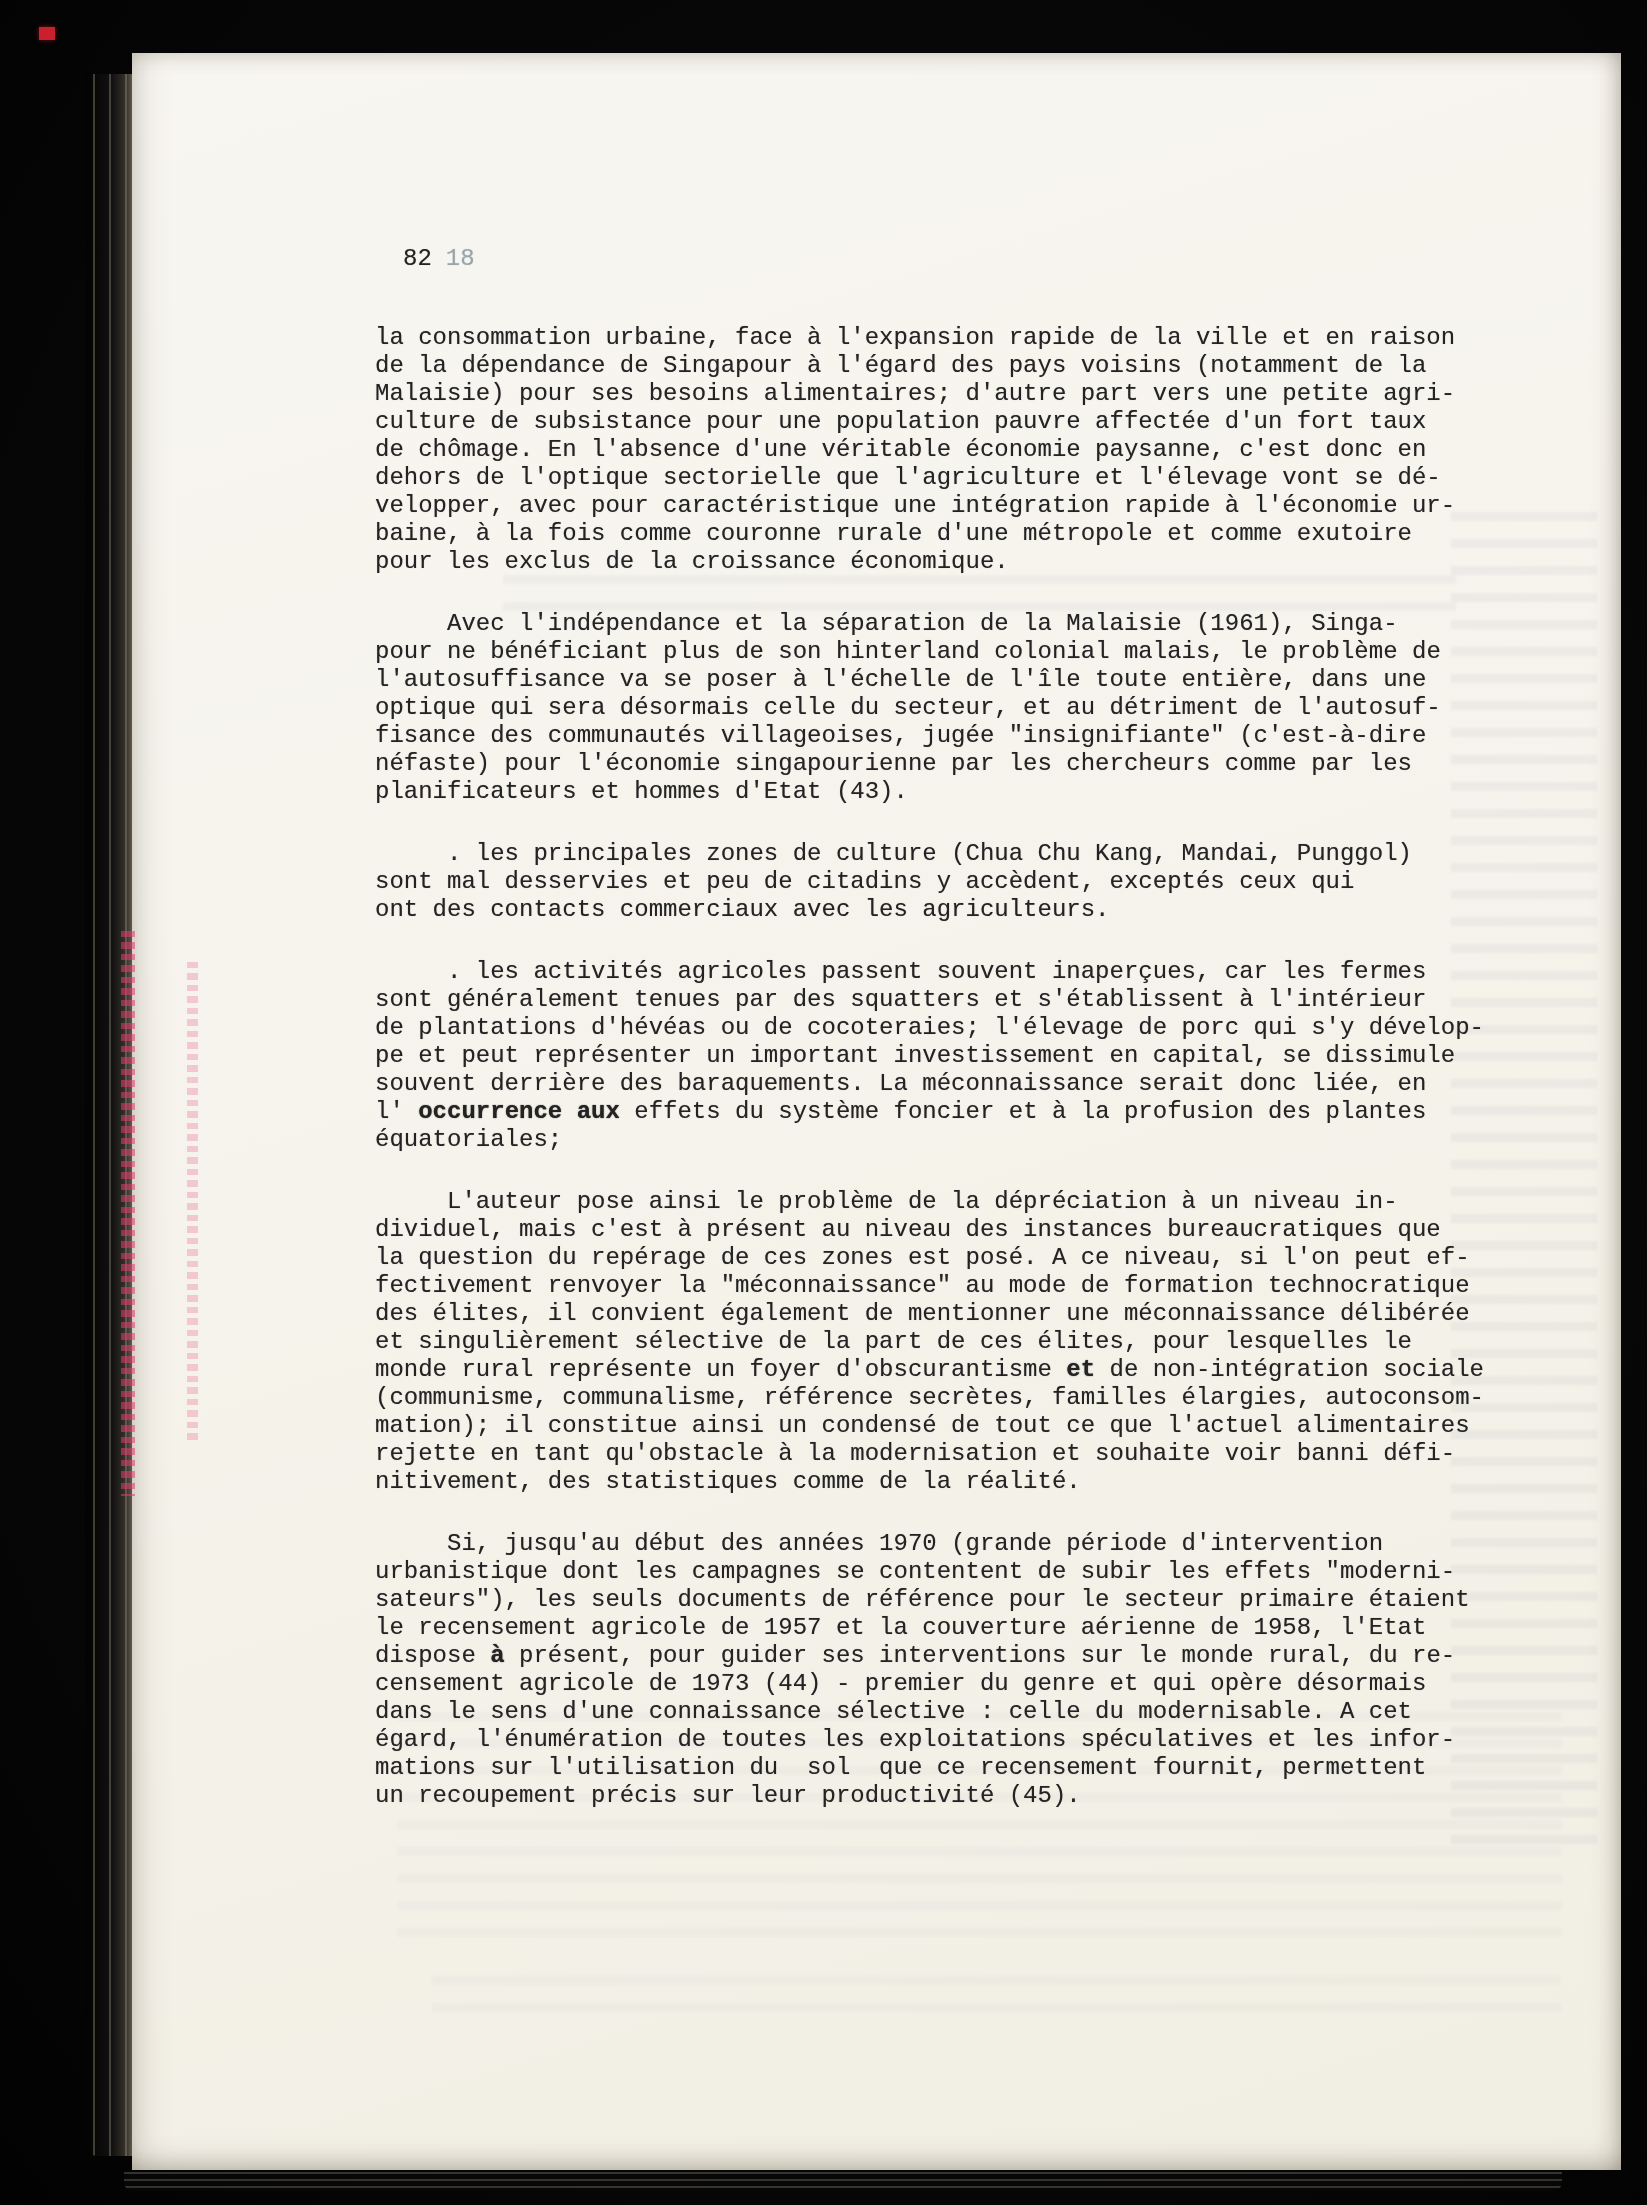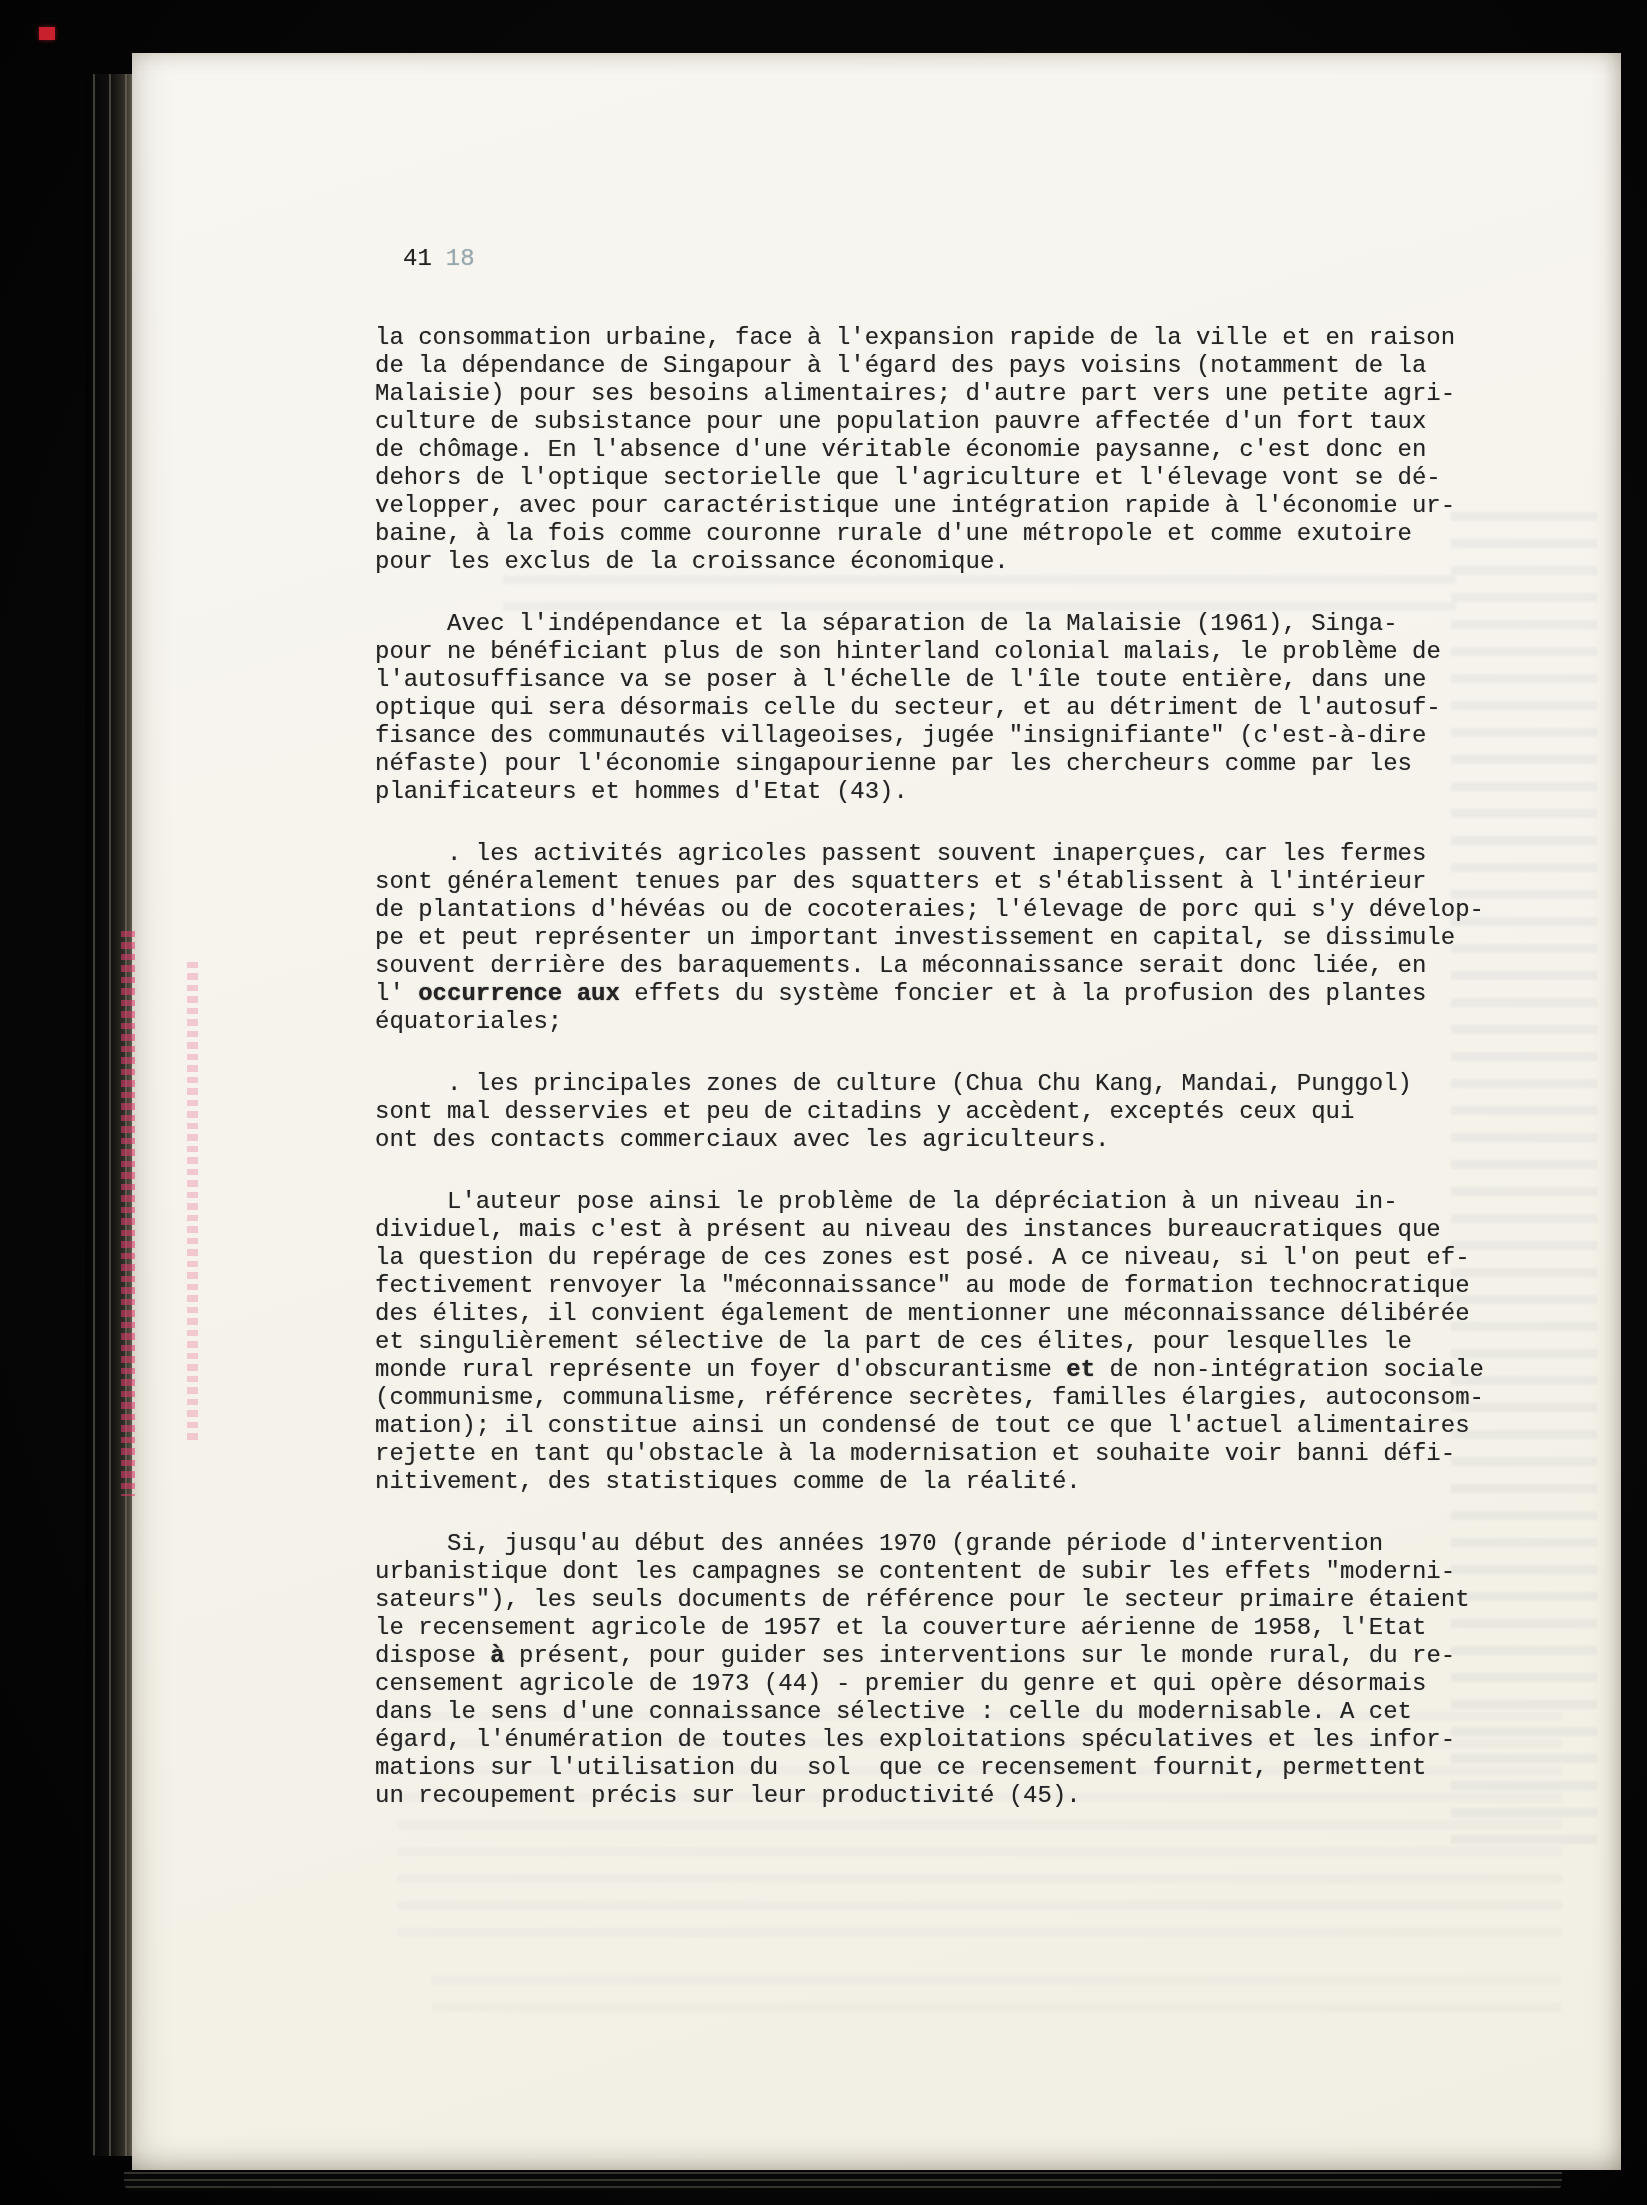--- a/index.html
+++ b/index.html
@@ -104,48 +104,48 @@
 
     <div class="bleed bleed-right"></div>
     <div class="bleed bleed-mid"></div>
     <div class="bleed bleed-low"></div>
     <div class="bleed bleed-foot"></div>
 
     <div class="stamp stamp-1"></div>
     <div class="stamp stamp-2"></div>
 
     <div class="text-area">
-      <div class="pagenum-row"><span class="pagenum">41</span><span class="pagenum-ghost">18</span></div>
+      <div class="pagenum-row"><span class="pagenum">82</span><span class="pagenum-ghost">18</span></div>
       <div class="paragraphs">
           <p class="para"><span>la consommation urbaine, face à l'expansion rapide de la ville et en raison
 de la dépendance de Singapour à l'égard des pays voisins (notamment de la
 Malaisie) pour ses besoins alimentaires; d'autre part vers une petite agri-
 culture de subsistance pour une population pauvre affectée d'un fort taux
 de chômage. En l'absence d'une véritable économie paysanne, c'est donc en
 dehors de l'optique sectorielle que l'agriculture et l'élevage vont se dé-
 velopper, avec pour caractéristique une intégration rapide à l'économie ur-
 baine, à la fois comme couronne rurale d'une métropole et comme exutoire
 pour les exclus de la croissance économique.</span></p>
           <p class="para"><span>     Avec l'indépendance et la séparation de la Malaisie (1961), Singa-
 pour ne bénéficiant plus de son </span><span class="it">hinterland</span><span> colonial malais, le problème de
 l'autosuffisance va se poser à l'échelle de l'île toute entière, dans une
 optique qui sera désormais celle du secteur, et au détriment de l'autosuf-
 fisance des communautés villageoises, jugée "insignifiante" (c'est-à-dire
 néfaste) pour l'économie singapourienne par les chercheurs comme par les
 planificateurs et hommes d'Etat (43).</span></p>
+          <p class="para"><span>     . les principales zones de culture (Chua Chu Kang, Mandai, Punggol)
+sont mal desservies et peu de citadins y accèdent, exceptés ceux qui
+ont des contacts commerciaux avec les agriculteurs.</span></p>
           <p class="para"><span>     . les activités agricoles passent souvent inaperçues, car les fermes
 sont généralement tenues par des </span><span class="it">squatters</span><span> et s'établissent à l'intérieur
 de plantations d'hévéas ou de cocoteraies; l'élevage de porc qui s'y dévelop-
 pe et peut représenter un important investissement en capital, se dissimule
 souvent derrière des baraquements. La méconnaissance serait donc liée, en
 l'</span><span class="bd"> occurrence aux</span><span> effets du système foncier et à la profusion des plantes
 équatoriales;</span></p>
-          <p class="para"><span>     . les principales zones de culture (Chua Chu Kang, Mandai, Punggol)
-sont mal desservies et peu de citadins y accèdent, exceptés ceux qui
-ont des contacts commerciaux avec les agriculteurs.</span></p>
           <p class="para"><span>     L'auteur pose ainsi le problème de la dépréciation à un niveau in-
 dividuel, mais c'est à présent au niveau des instances bureaucratiques que
 la question du repérage de ces zones est posé. A ce niveau, si l'on peut ef-
 fectivement renvoyer la "méconnaissance" au mode de formation technocratique
 des élites, il convient également de mentionner une méconnaissance délibérée
 et singulièrement sélective de la part de ces élites, pour lesquelles le
 monde rural représente un foyer d'obscurantisme </span><span class="bd">et</span><span> de non-intégration sociale
 (communisme, communalisme, référence secrètes, familles élargies, autoconsom-
 mation); il constitue ainsi un condensé de tout ce que l'actuel </span><span class="it">alimentaires</span><span>
 rejette en tant qu'obstacle à la modernisation et souhaite voir banni défi-

